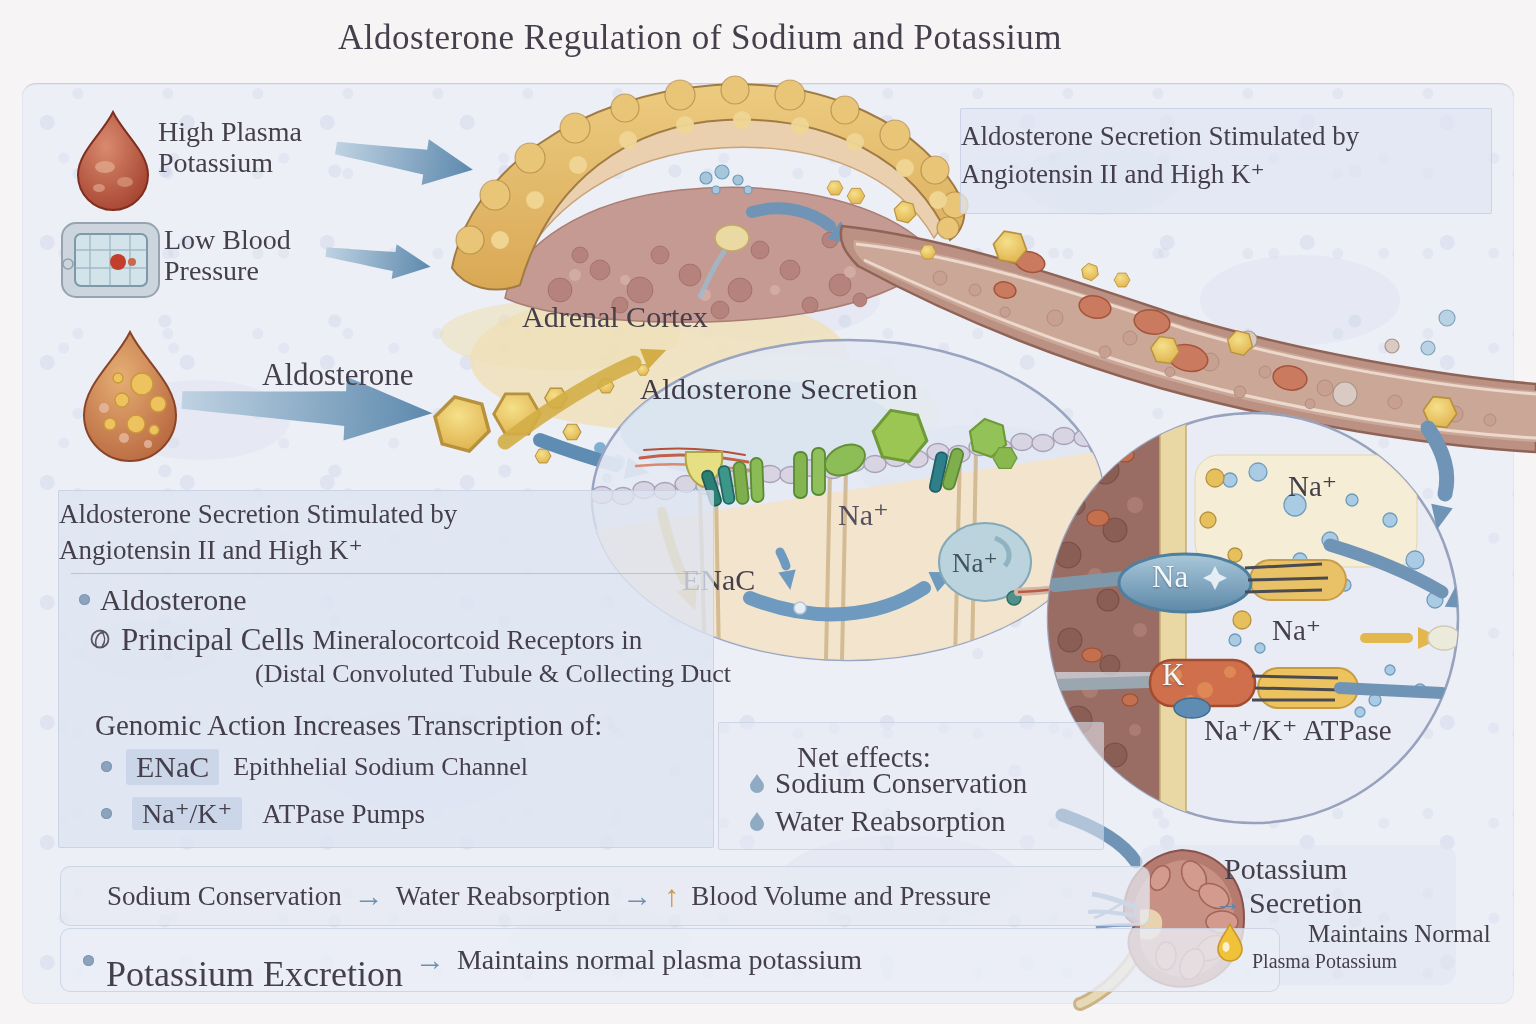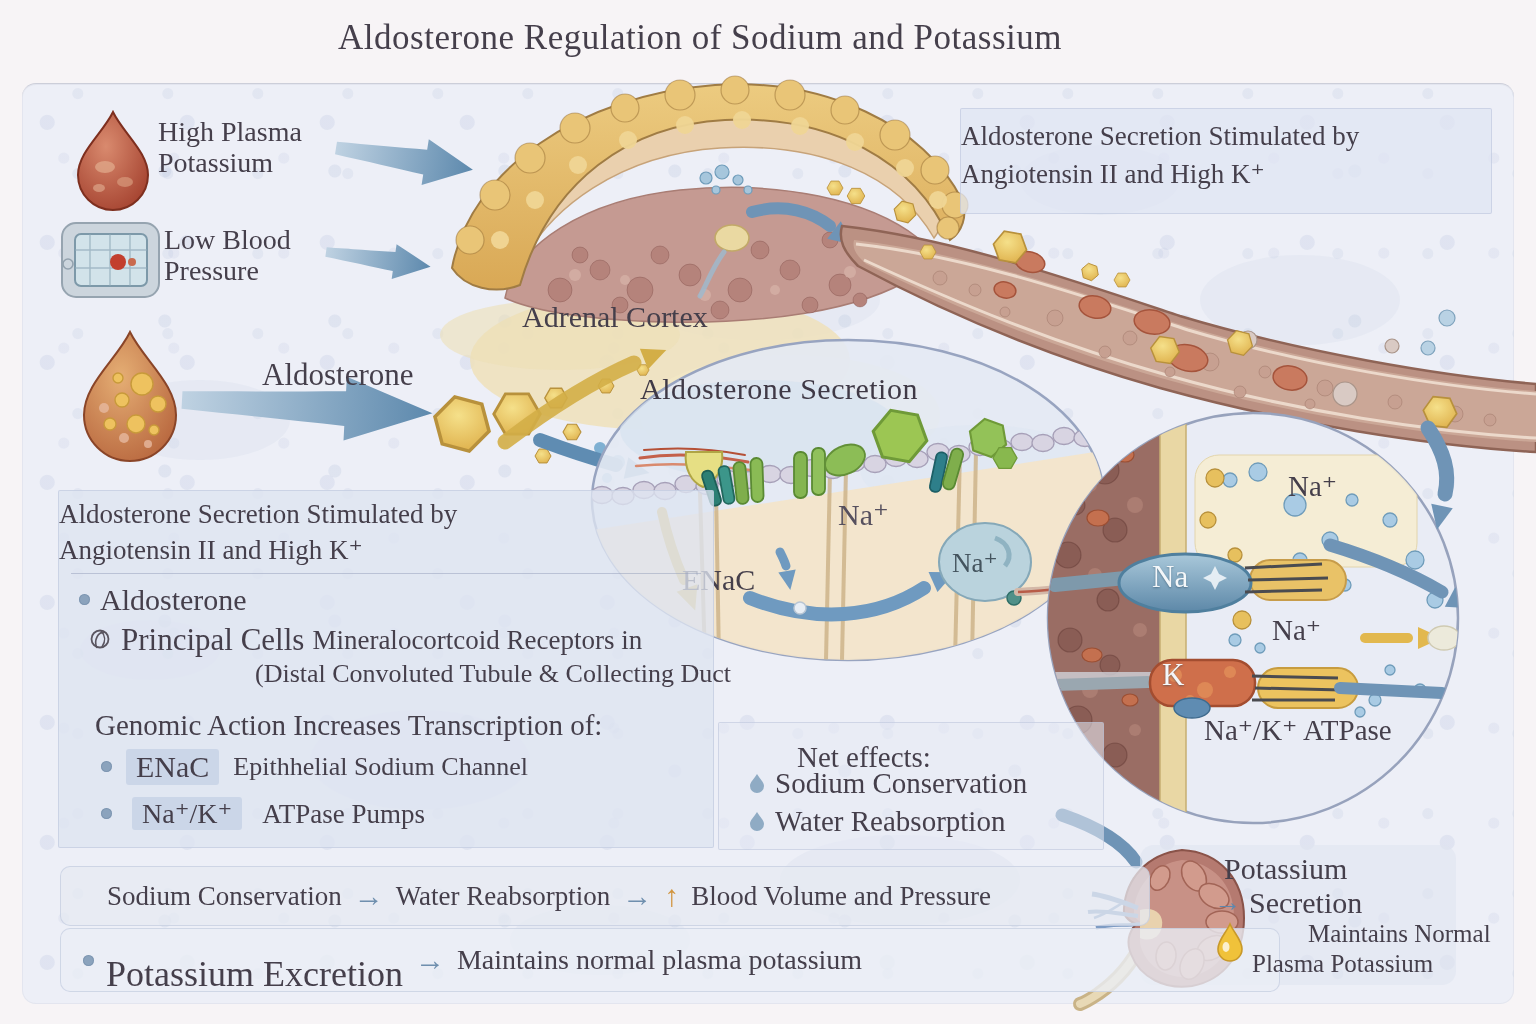--- a/index.html
+++ b/index.html
@@ -598,14 +598,14 @@
   <div class="lbl" style="left:1224px;top:852px;font-size:30px;">Potassium</div>
   <div class="row" style="left:1214px;top:886px;gap:8px;">
     <span class="arrowch" style="color:#5f87ad;font-size:27px;">→</span>
     <span class="lbl" style="position:static;font-size:30px;">Secretion</span>
   </div>
   <svg style="position:absolute;left:1216px;top:922px;" width="28" height="42" viewBox="-14 -21 28 42">
     <path d="M0,-19 C4,-10 12,-3 12,6 A12,12 0 1 1 -12,6 C-12,-3 -4,-10 0,-19 Z" fill="#f0c23a" stroke="#c8992a" stroke-width="1.6"></path>
     <ellipse cx="-4" cy="4" rx="3.5" ry="5" fill="#fff" opacity=".75"></ellipse>
   </svg>
   <div class="lbl" style="left:1308px;top:920px;font-size:25px;">Maintains Normal</div>
-  <div class="lbl" style="left:1252px;top:950px;font-size:25px;">Plasma Potassium</div>
+  <div class="lbl" style="left:1252px;top:950px;font-size:20px;">Plasma Potassium</div>
 </div>
 
 </body></html>

